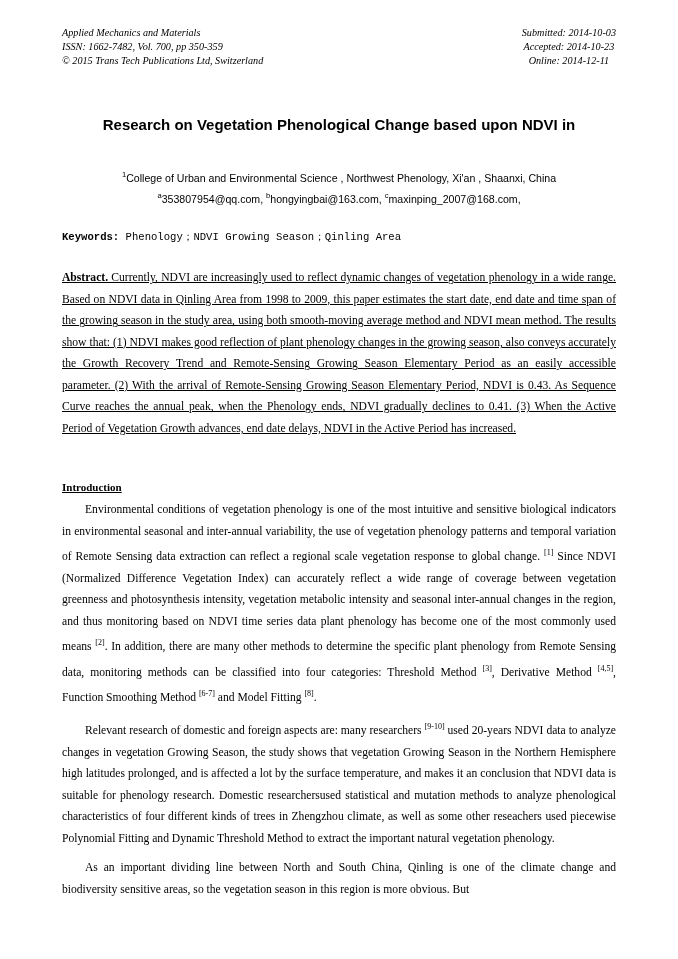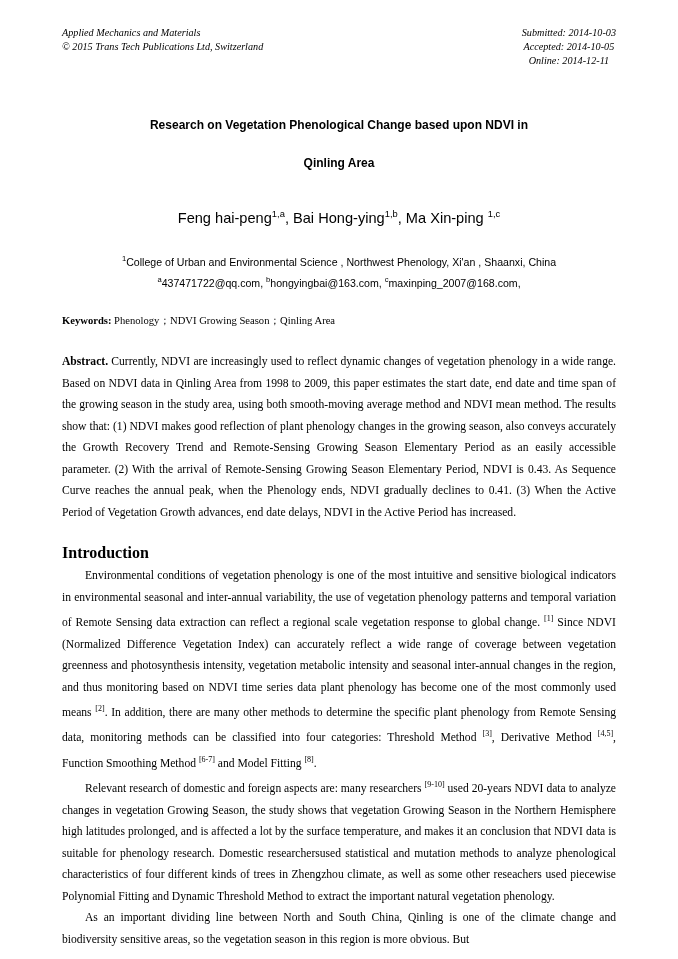--- a/index.html
+++ b/index.html
@@ -35,21 +35,21 @@
   .header-right { text-align: center; }
   .header-line { white-space: nowrap; }
   .header-left .header-line:nth-child(4) { font-style: italic; text-decoration: underline; }
 
   
   .title {
     margin-top: 38px;
     text-align: center;
     font-family: "Liberation Sans", sans-serif;
     font-weight: bold;
-    font-size: 12px;
+    font-size: 15px;
     line-height: 38px;
   }
   .title-line { display: block; }
 
   
   .authors {
     margin-top: 22px;
     text-align: center;
     font-family: "Liberation Sans", sans-serif;
     font-size: 14.6px;
@@ -64,82 +64,81 @@
     font-family: "Liberation Sans", sans-serif;
     font-size: 10.6px;
     line-height: 17px;
   }
   .affiliation sup { font-size: 7.6px; vertical-align: super; }
   .aff-line { display: block; }
 
   
   .keywords {
     margin-top: 22px;
-    font-family: Liberation Serif, serif;
+    font-family: Liberation Mono, monospace;
     font-size: 10.6px;
     line-height: 16px;
   }
   .keywords .kw-label { font-weight: bold; }
 
   
   .abstract {
     margin-top: 22px;
     font-size: 11.6px;
     line-height: 21.5px;
     text-align: justify;
+    text-decoration: underline;
   }
   .abstract .abs-label { font-weight: bold; }
 
   
   .section-heading {
-    margin-top: 21px;
+    margin-top: 39px;
     font-weight: bold;
-    font-size: 16px;
+    font-size: 11px;
     line-height: 18px;
+    text-decoration: underline;
   }
   .body-par {
     font-size: 11.6px;
     line-height: 21.5px;
     text-align: justify;
     text-indent: 23px;
     margin: 0;
   }
-  .body-par + .body-par { margin-top: 0px; font-family: Liberation Serif, serif; }
+  .body-par + .body-par { margin-top: 8px; font-family: Liberation Serif, serif; }
   .body-par sup { font-size: 8px; vertical-align: super; }
   .tight { margin-top: 3px; }
 </style>
 </head>
 <body>
 
 <div class="page">
 
   <div class="header">
     <div class="header-left">
       <div class="header-line">Applied Mechanics and Materials</div>
+      <div class="header-line">ISSN: 1662-7482, Vol. 700, pp 350-359</div>
       <div class="header-line">© 2015 Trans Tech Publications Ltd, Switzerland</div>
     </div>
     <div class="header-right">
       <div class="header-line">Submitted: 2014-10-03</div>
-      <div class="header-line">Accepted: 2014-10-05</div>
+      <div class="header-line">Accepted: 2014-10-23</div>
       <div class="header-line">Online: 2014-12-11</div>
     </div>
   </div>
 
   <div class="title">
     <span class="title-line">Research on Vegetation Phenological Change based upon NDVI in</span>
-    <span class="title-line">Qinling Area</span>
   </div>
 
-  <div class="authors">
-    <span>Feng hai-peng</span><sup>1,a</sup><span>, </span><span>Bai Hong-ying</span><sup>1,b</sup><span>, </span><span>Ma Xin-ping </span><sup>1,c</sup>
-  </div>
 
   <div class="affiliation">
     <span class="aff-line"><sup>1</sup><span>College of Urban and Environmental Science , Northwest Phenology, Xi'an , Shaanxi, China</span></span>
-    <span class="aff-line"><sup>a</sup><span>437471722@qq.com, </span><sup>b</sup><span>hongyingbai@163.com, </span><sup>c</sup><span>maxinping_2007@168.com,</span></span>
+    <span class="aff-line"><sup>a</sup><span>353807954@qq.com, </span><sup>b</sup><span>hongyingbai@163.com, </span><sup>c</sup><span>maxinping_2007@168.com,</span></span>
   </div>
 
   <div class="keywords">
     <span class="kw-label">Keywords:</span><span> Phenology；NDVI  Growing Season；Qinling Area</span>
   </div>
 
   <div class="abstract">
     <span class="abs-label">Abstract.</span><span> Currently, NDVI are increasingly used to reflect dynamic changes of vegetation phenology in a wide range. Based on NDVI data in Qinling Area from 1998 to 2009, this paper estimates the start date, end date and time span of the growing season in the study area, using both smooth-moving average method and NDVI mean method. The results show that: (1) NDVI makes good reflection of plant phenology changes in the growing season, also conveys accurately the Growth Recovery Trend and Remote-Sensing Growing Season Elementary Period as an easily accessible parameter. (2) With the arrival of Remote-Sensing Growing Season Elementary Period, NDVI is 0.43. As Sequence Curve reaches the annual peak, when the Phenology ends, NDVI gradually declines to 0.41. (3) When the Active Period of Vegetation Growth advances, end date delays, NDVI in the Active Period has increased.</span>
   </div>
 

